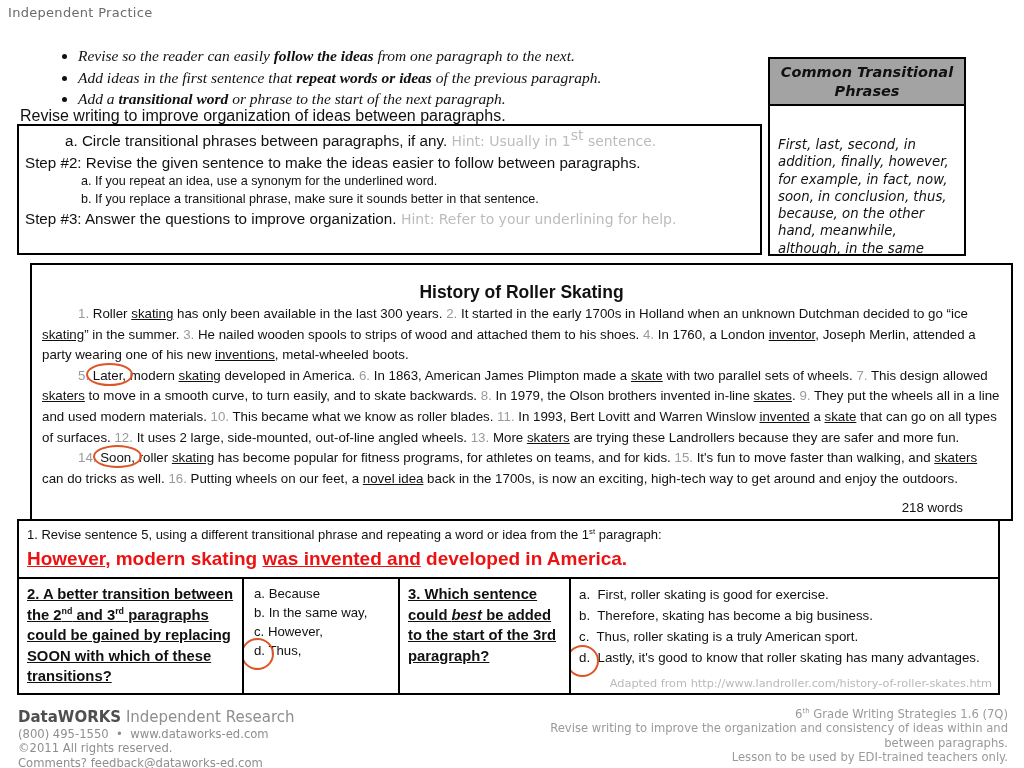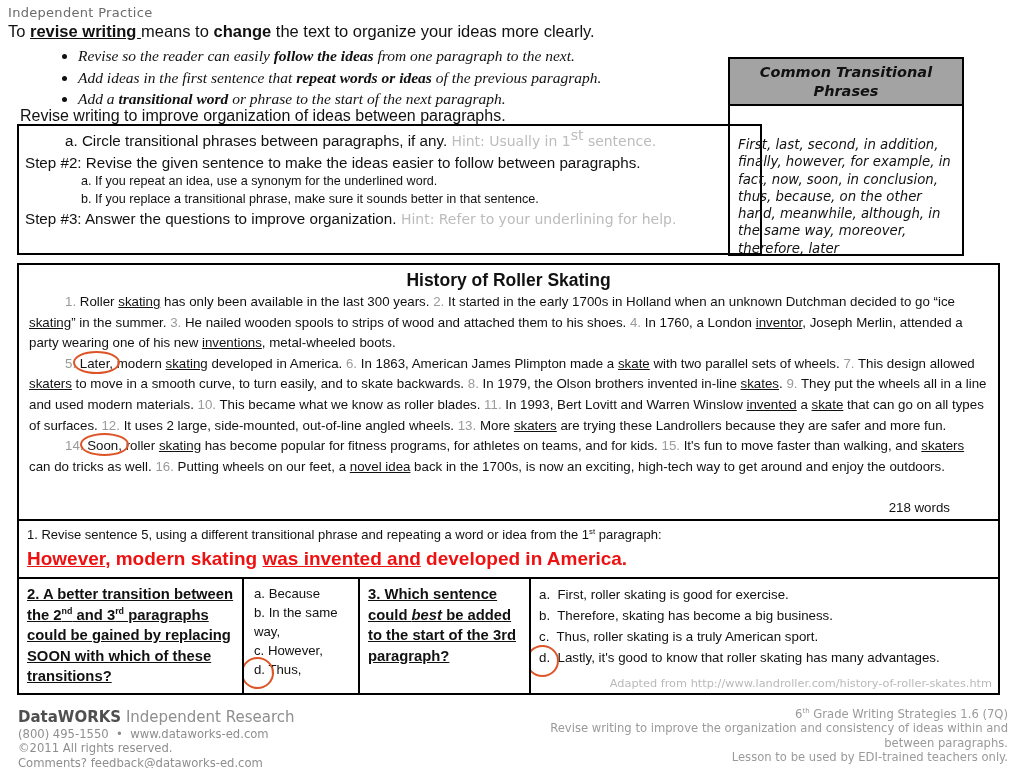--- a/index.html
+++ b/index.html
@@ -31,48 +31,48 @@
   .objective { position:absolute; left:20px; top:107px; font-size:16px; }
 
   
   .steps-box { position:absolute; left:17px; top:124px; width:745px; height:131px;
                border:2px solid #000; padding:4px 6px; overflow:hidden; }
   .step { font-size:15.2px; line-height:21px; }
   .suba { font-size:15.2px; line-height:21px; padding-left:40px; }
   .subsmall { font-size:12.6px; line-height:17.5px; padding-left:56px; }
 
   
-  .trans-box { position:absolute; left:728px; top:57px; width:236px; height:199px;
+  .trans-box { position:absolute; left:768px; top:57px; width:198px; height:199px;
                border:2px solid #000; overflow:hidden; }
   .trans-title { background:#a3a3a3; border-bottom:2px solid #000; font-family:"DejaVu Sans", sans-serif;
                  font-weight:bold; font-style:italic; font-size:14.5px; text-align:center;
                  padding:4px 2px; line-height:18.5px; }
   .trans-body { font-family:"DejaVu Sans", sans-serif; font-style:italic; font-size:13.3px;
                 line-height:17.3px; padding:6px 8px;margin-top:24px; }
 
   
-  .passage { position:absolute; left:17px; top:263px; width:983px; height:258px;
-             border:2px solid #000; padding:3px 10px; overflow:hidden; }
+  .passage { position:absolute; left:30px; top:263px; width:983px; height:258px;
+             border:2px solid #000; padding:15px 10px; overflow:hidden; }
   .passage-title { text-align:center; font-weight:bold; font-size:17.5px; line-height:24px; }
   .para { font-size:13.3px; line-height:20.6px; text-indent:36px; }
   .wordcount { position:absolute; right:48px; bottom:4px; font-size:13.3px; }
 
   
   .q1 { position:absolute; left:17px; top:519px; width:983px; height:60px;
         border:2px solid #000; padding:3px 8px; overflow:hidden; }
   .q1-prompt { font-weight:normal; font-size:13px; line-height:21px; }
   .q1-answer { font-weight:bold; font-size:19px; line-height:27px; color:#ee1111; }
 
   
   .qtable { position:absolute; left:17px; top:577px; width:983px; height:118px;
             border:2px solid #000; display:flex; }
   .qcell { height:100%; padding:5px 8px; overflow:hidden; }
   .qcell + .qcell { border-left:2px solid #000; }
   .c1 { width:223px; }
-  .c2 { width:116px; padding-left:10px; }
+  .c2 { width:156px; padding-left:10px; }
   .c3 { width:171px; }
   .c4 { flex:1; position:relative; padding-left:8px; }
   .qprompt { font-weight:bold; font-size:14.8px; line-height:20.5px;text-decoration:underline; }
   .qopt2 { font-size:13.2px; line-height:19px; }
   .qopt3 { font-size:13.3px; line-height:21px; }
   .source { position:absolute; right:6px; bottom:3px; font-family:"DejaVu Sans", sans-serif;
             font-size:11.3px; color:#b9b9b9; }
 
   
   .footer-left { position:absolute; left:18px; top:707px; font-family:"DejaVu Sans", sans-serif;
@@ -83,21 +83,20 @@
   .footer-right { position:absolute; right:16px; top:707px; width:500px; text-align:right;
                   font-family:"DejaVu Sans", sans-serif; font-size:11.6px; line-height:14.3px;
                   color:#9a9a9a; }
 </style>
 </head>
 <body>
 
 <div class="slide">
 
   <div class="kicker">Independent Practice</div>
-  <div class="intro"><span>To </span><span class="b u">revise writing </span><span>means to </span><span class="b">change</span><span> the text to organize your ideas more clearly.</span></div>
 
   <ul class="tips">
     <li><span>Revise so the reader can easily </span><span class="b">follow the ideas</span><span> from one paragraph to the next.</span></li>
     <li><span>Add ideas in the first sentence that </span><span class="b">repeat words or ideas</span><span> of the previous paragraph.</span></li>
     <li><span>Add a </span><span class="b">transitional word</span><span> or phrase to the start of the next paragraph.</span></li>
   </ul>
 
   <div class="objective">Revise writing to improve organization of ideas between paragraphs.</div>
 
   <div class="steps-box">

